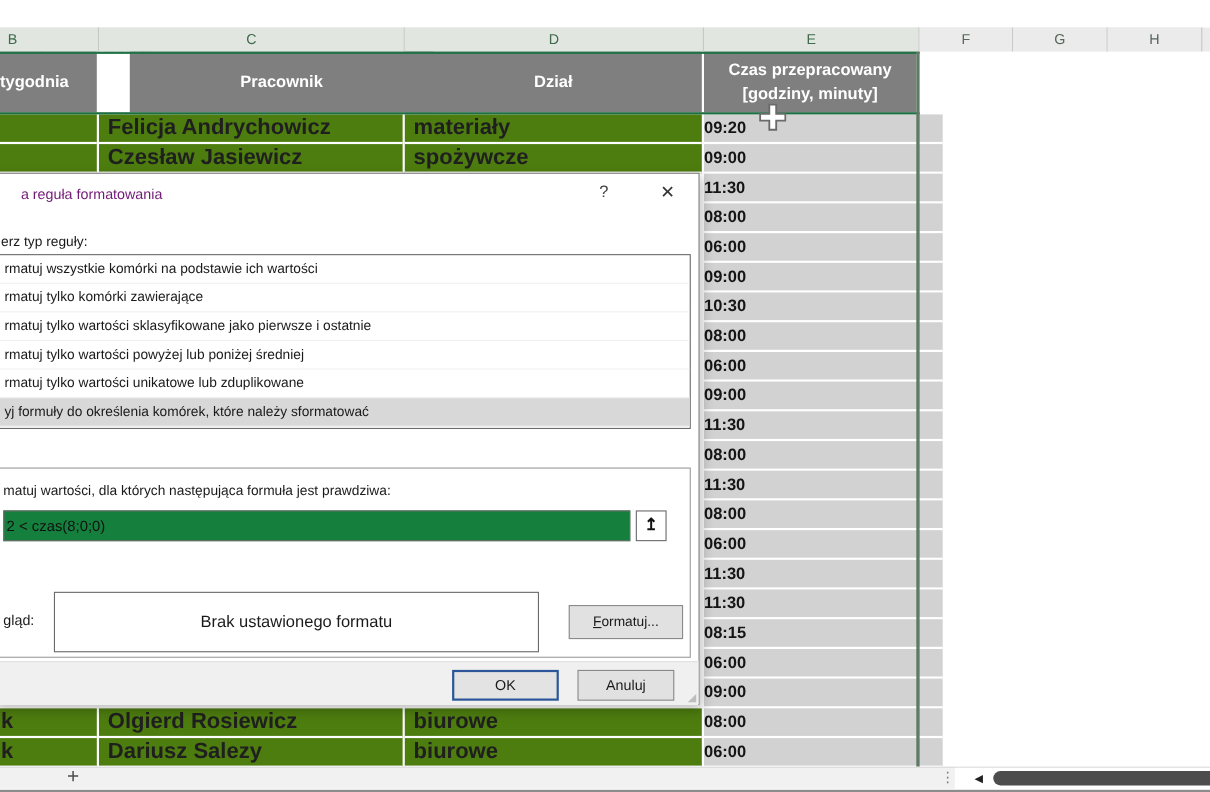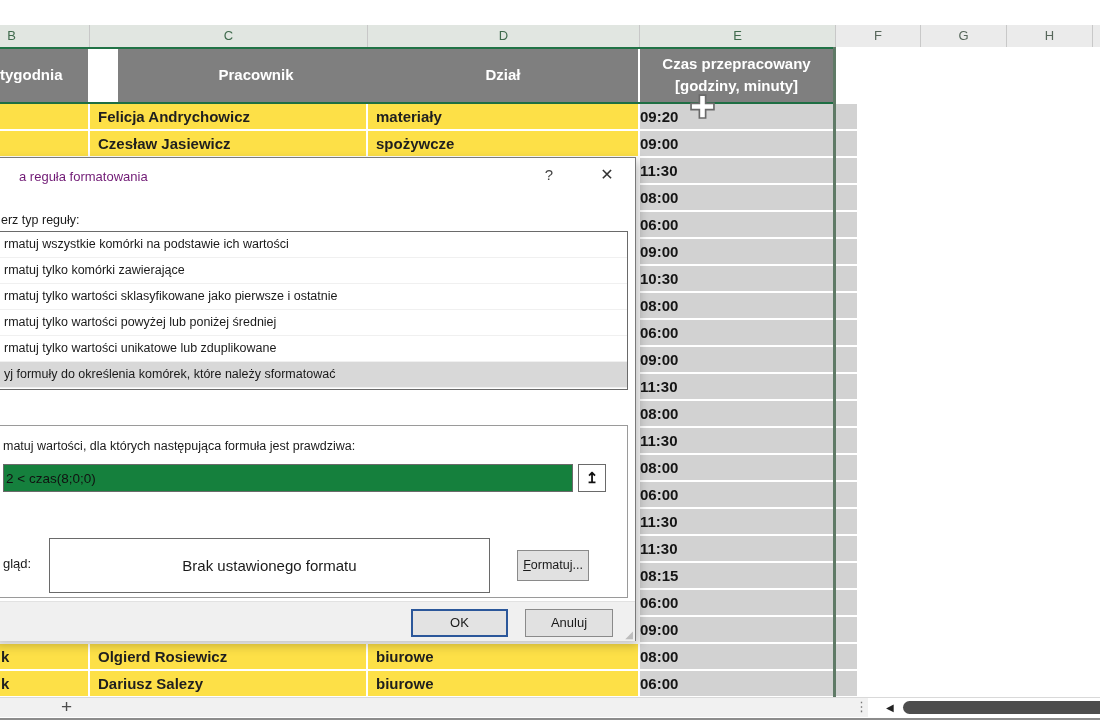--- a/index.html
+++ b/index.html
@@ -19,42 +19,42 @@
   .clet.sel { background:#e1e6e1; color:#3f6a4c; }
   .sel-underline { position:absolute; left:0; top:45px; width:836px; height:2px; background:#217346; }
   .cstrip-bottom { position:absolute; left:836px; top:46px; width:264px; height:1px; background:#c6c6c6; }
 
   
   .grid { position:absolute; left:0; top:47px; width:1100px; height:651px; background:#fff; }
   .hcell { position:absolute; top:0; height:55px; background:#7f7f7f; color:#fff; font-weight:700; font-size:15px; display:flex; align-items:center; justify-content:center; text-align:center; overflow:hidden; }
   .gline-top { position:absolute; left:0; top:0; width:836px; height:2px; background:#217346; }
   .gline-mid { position:absolute; left:0; top:55px; width:836px; height:2px; background:#1e6e43; }
   .gline-right { position:absolute; left:833px; top:0; width:3px; height:651px; background:#5f7a66; }
-  .cell { position:absolute; height:27px; background:#fde047; border-bottom:2px solid #fff; line-height:25px; font-size:15px; font-weight:600; color:#1f1f1f; padding-left:8px; overflow:hidden; white-space:nowrap; }
+  .cell { position:absolute; height:27px; background:#4d7c0f; border-bottom:2px solid #fff; line-height:25px; font-size:20px; font-weight:600; color:#1f1f1f; padding-left:8px; overflow:hidden; white-space:nowrap; }
   .cell.day { padding-left:1px; }
   .ecell { position:absolute; left:640px; width:217px; height:27px; background:#d2d2d2; border-bottom:2px solid #fff; line-height:25px; font-size:15px; font-weight:700; color:#151515; overflow:hidden; }
   .cursor { position:absolute; left:690px; top:47px; }
 
   
   .dialog { position:absolute; left:-8px; top:157px; width:644px; height:484px; background:#fff; border:1px solid #7a7a7a; box-shadow:3px 4px 10px rgba(0,0,0,.25); font-size:12.5px; color:#1a1a1a; }
   .dlg-title { position:absolute; left:26px; top:11px; font-size:13px; color:#701a75; }
   .dlg-help { position:absolute; left:546px; top:8px; font-size:15px; color:#444; width:20px; text-align:center; }
   .dlg-close { position:absolute; left:602px; top:7px; font-size:16px; color:#333; width:24px; text-align:center; }
   .dlg-label1 { position:absolute; left:8px; top:55px; }
   .listbox { position:absolute; left:2px; top:73px; width:633px; height:159px; background:#fff; border:1px solid #6a6a6a; overflow:hidden; }
   .li { position:relative; height:26px; line-height:25px; padding-left:8px; border-bottom:1px solid #f0f0f0; white-space:nowrap; overflow:hidden; }
   .li.sel { background:#d8d8d8; }
   .dlg-label2 { position:absolute; left:8px; top:248px;margin-top:43px; }
   .groupbox { position:absolute; left:2px; top:267px; width:633px; height:173px; border:1px solid #9a9a9a; background:#fff; }
   .formula-label { position:absolute; left:10px; top:281px; }
   .formula-input { position:absolute; left:10px; top:306px; width:570px; height:28px; border:1px solid #6a6a6a; background:#15803d; font-family:"Liberation Sans",sans-serif; font-size:13.5px; color:#111; padding:0 2px; }
   .range-btn { position:absolute; left:585px; top:306px; width:28px; height:28px; border:1px solid #6a6a6a; background:#fff; text-align:center; line-height:26px; font-size:15px; font-weight:700; color:#111; }
   .preview-label { position:absolute; left:10px; top:398px; font-size:13px; }
   .preview-box { position:absolute; left:56px; top:380px; width:441px; height:55px; border:1px solid #6a6a6a; background:#fff; display:flex; align-items:center; justify-content:center; font-size:15px; color:#1a1a1a; }
-  .format-btn { position:absolute; left:524px; top:392px; width:72px; height:31px; background:#e1e1e1; border:1px solid #8a8a8a; text-align:center; line-height:29px; font-size:12.5px; color:#1a1a1a; }
+  .format-btn { position:absolute; left:524px; top:392px; width:104px; height:31px; background:#e1e1e1; border:1px solid #8a8a8a; text-align:center; line-height:29px; font-size:12.5px; color:#1a1a1a; }
   .format-btn .fu { text-decoration:underline; }
   .dlg-footer { position:absolute; left:0; top:443px; width:642px; height:40px; background:#f0f0f0; border-top:1px solid #e2e2e2; }
   .ok-btn { position:absolute; left:418px; top:7px; width:97px; height:28px; background:#e3e3e3; border:2px solid #2b579a; text-align:center; line-height:24px; font-size:13px; color:#1a1a1a; }
   .cancel-btn { position:absolute; left:532px; top:7px; width:88px; height:28px; background:#e1e1e1; border:1px solid #8a8a8a; text-align:center; line-height:26px; font-size:13px; color:#1a1a1a; }
   .grip { position:absolute; right:2px; bottom:1px; font-size:10px; color:#bdbdbd; }
 
   
   .tabbar { position:absolute; left:0; top:697px; width:1100px; height:20px; background:#f1f1f1; border-top:1px solid #d9d9d9; }
   .addsheet { position:absolute; left:61px; top:-2px; font-size:19px; font-weight:400; color:#4d4d4d; }
   .tab-white { position:absolute; left:868px; top:0; width:232px; height:20px; background:#fff; }

